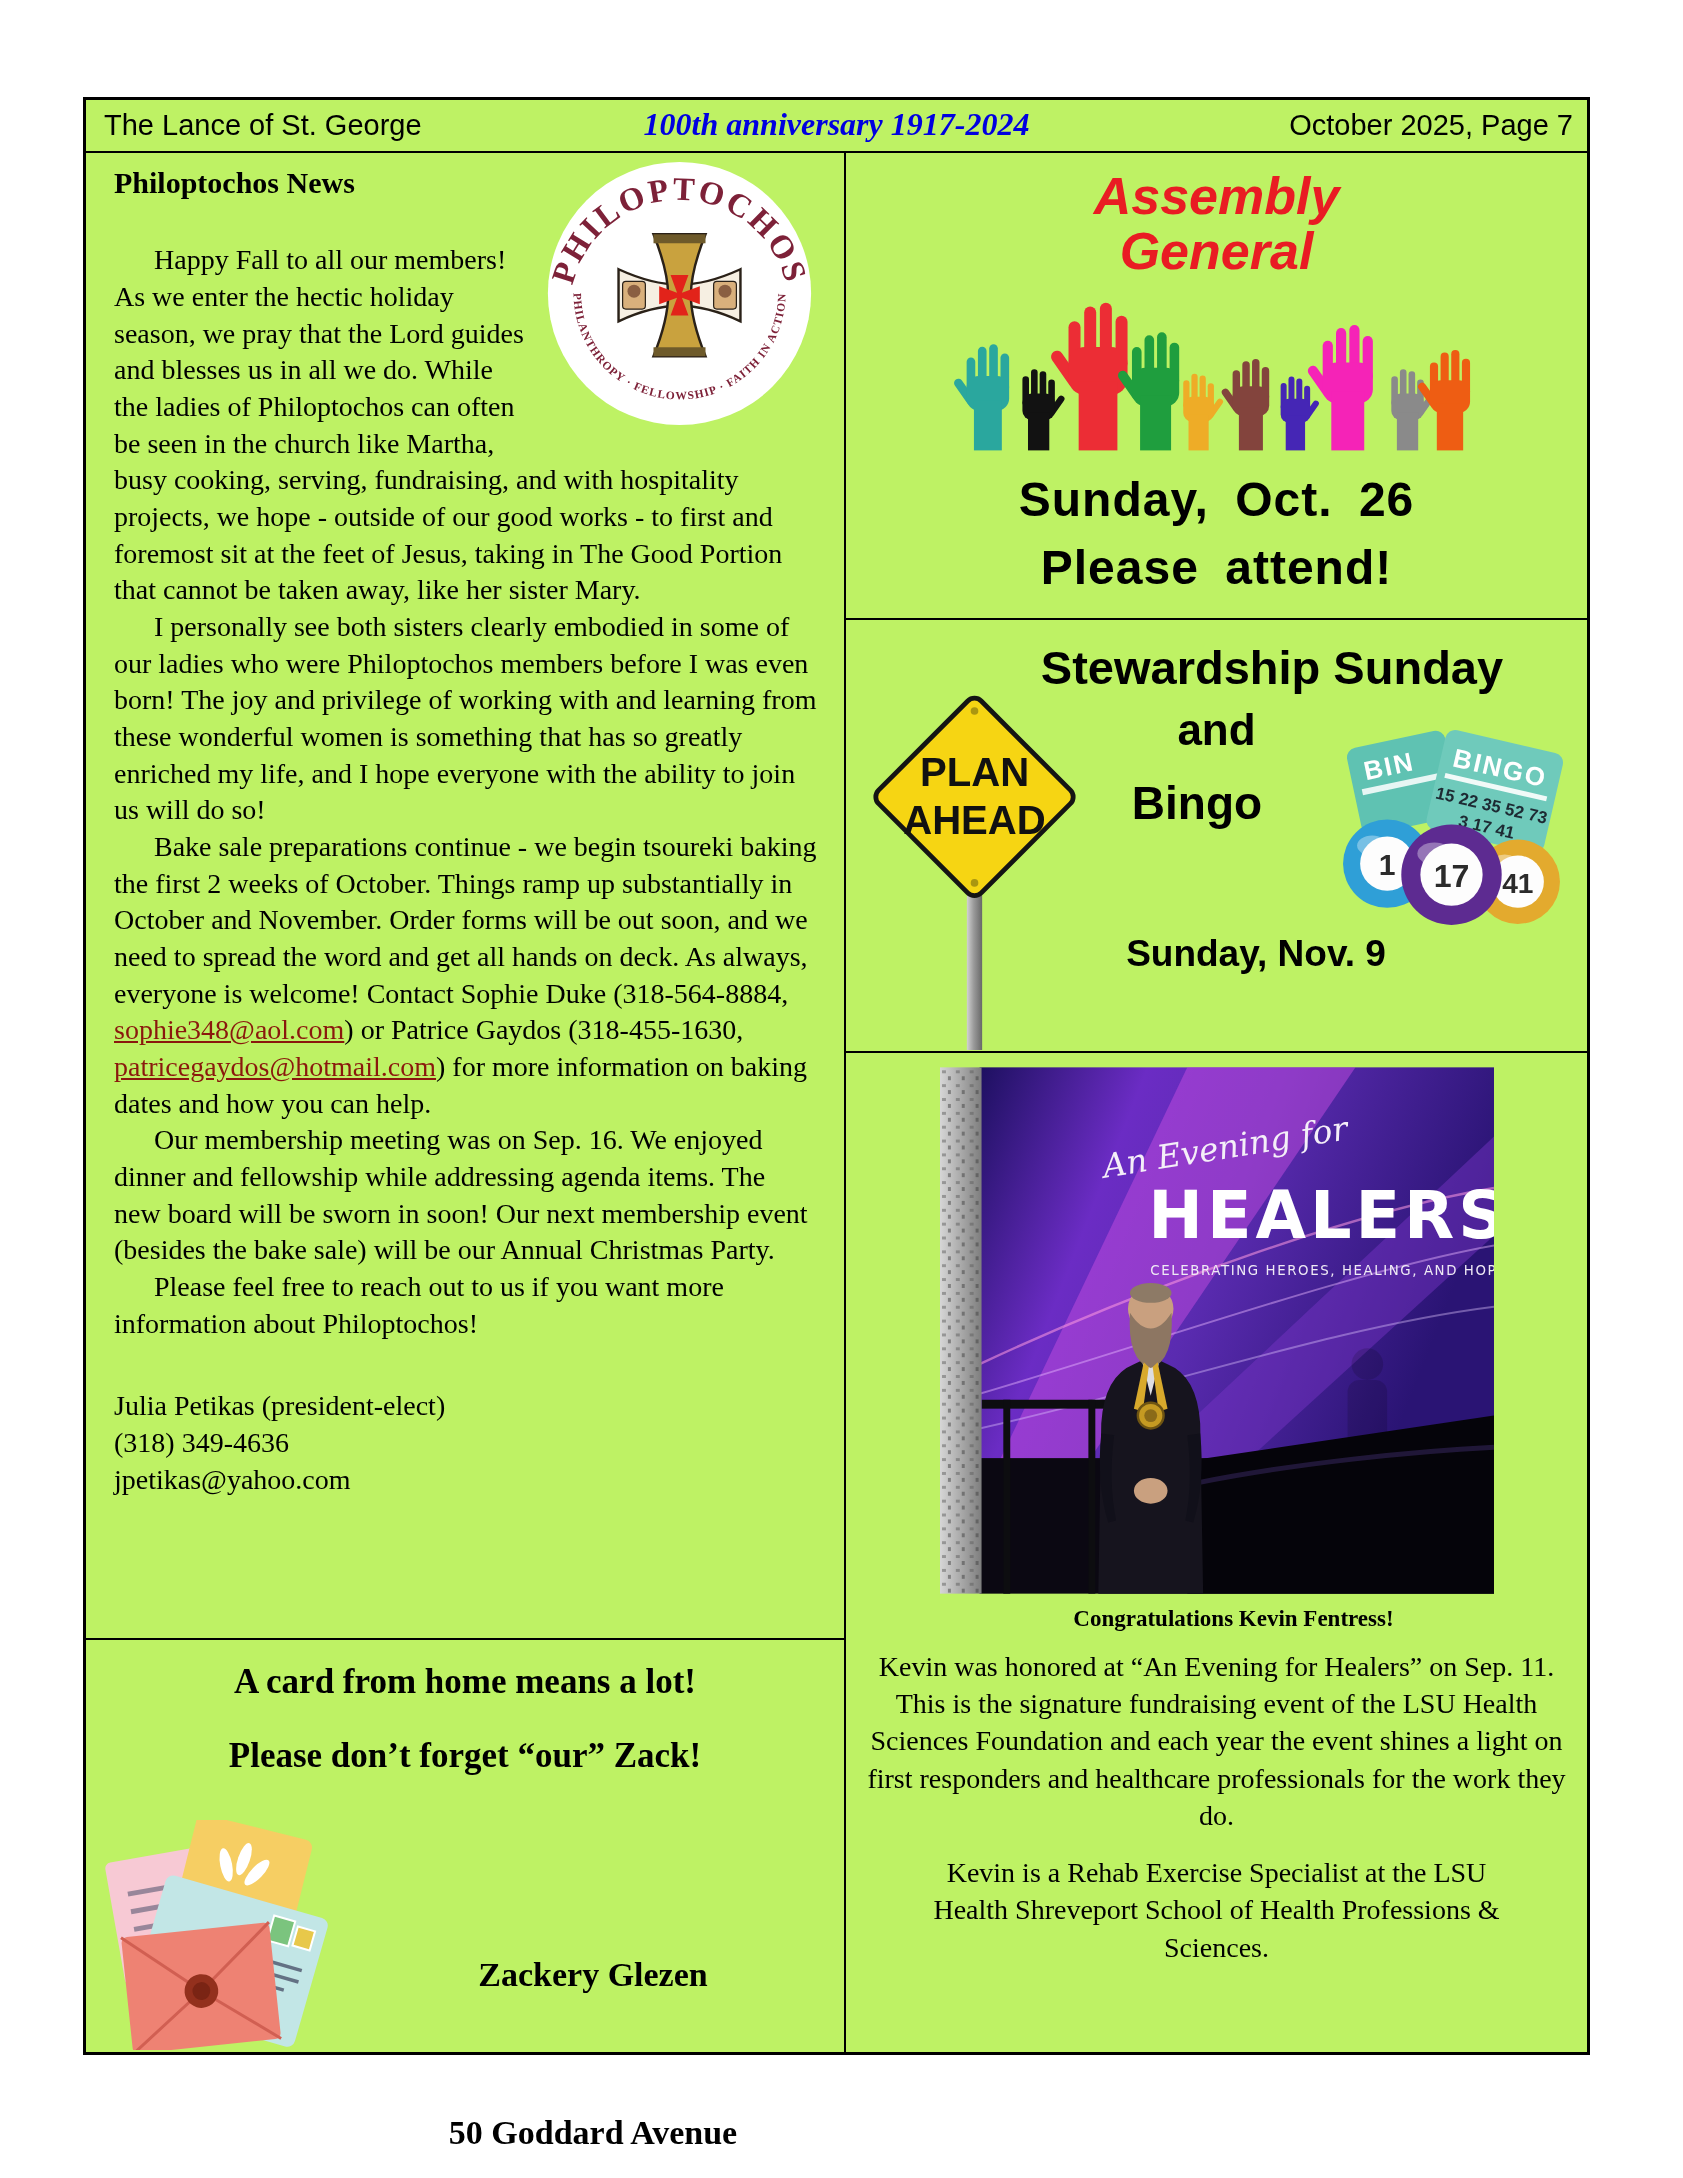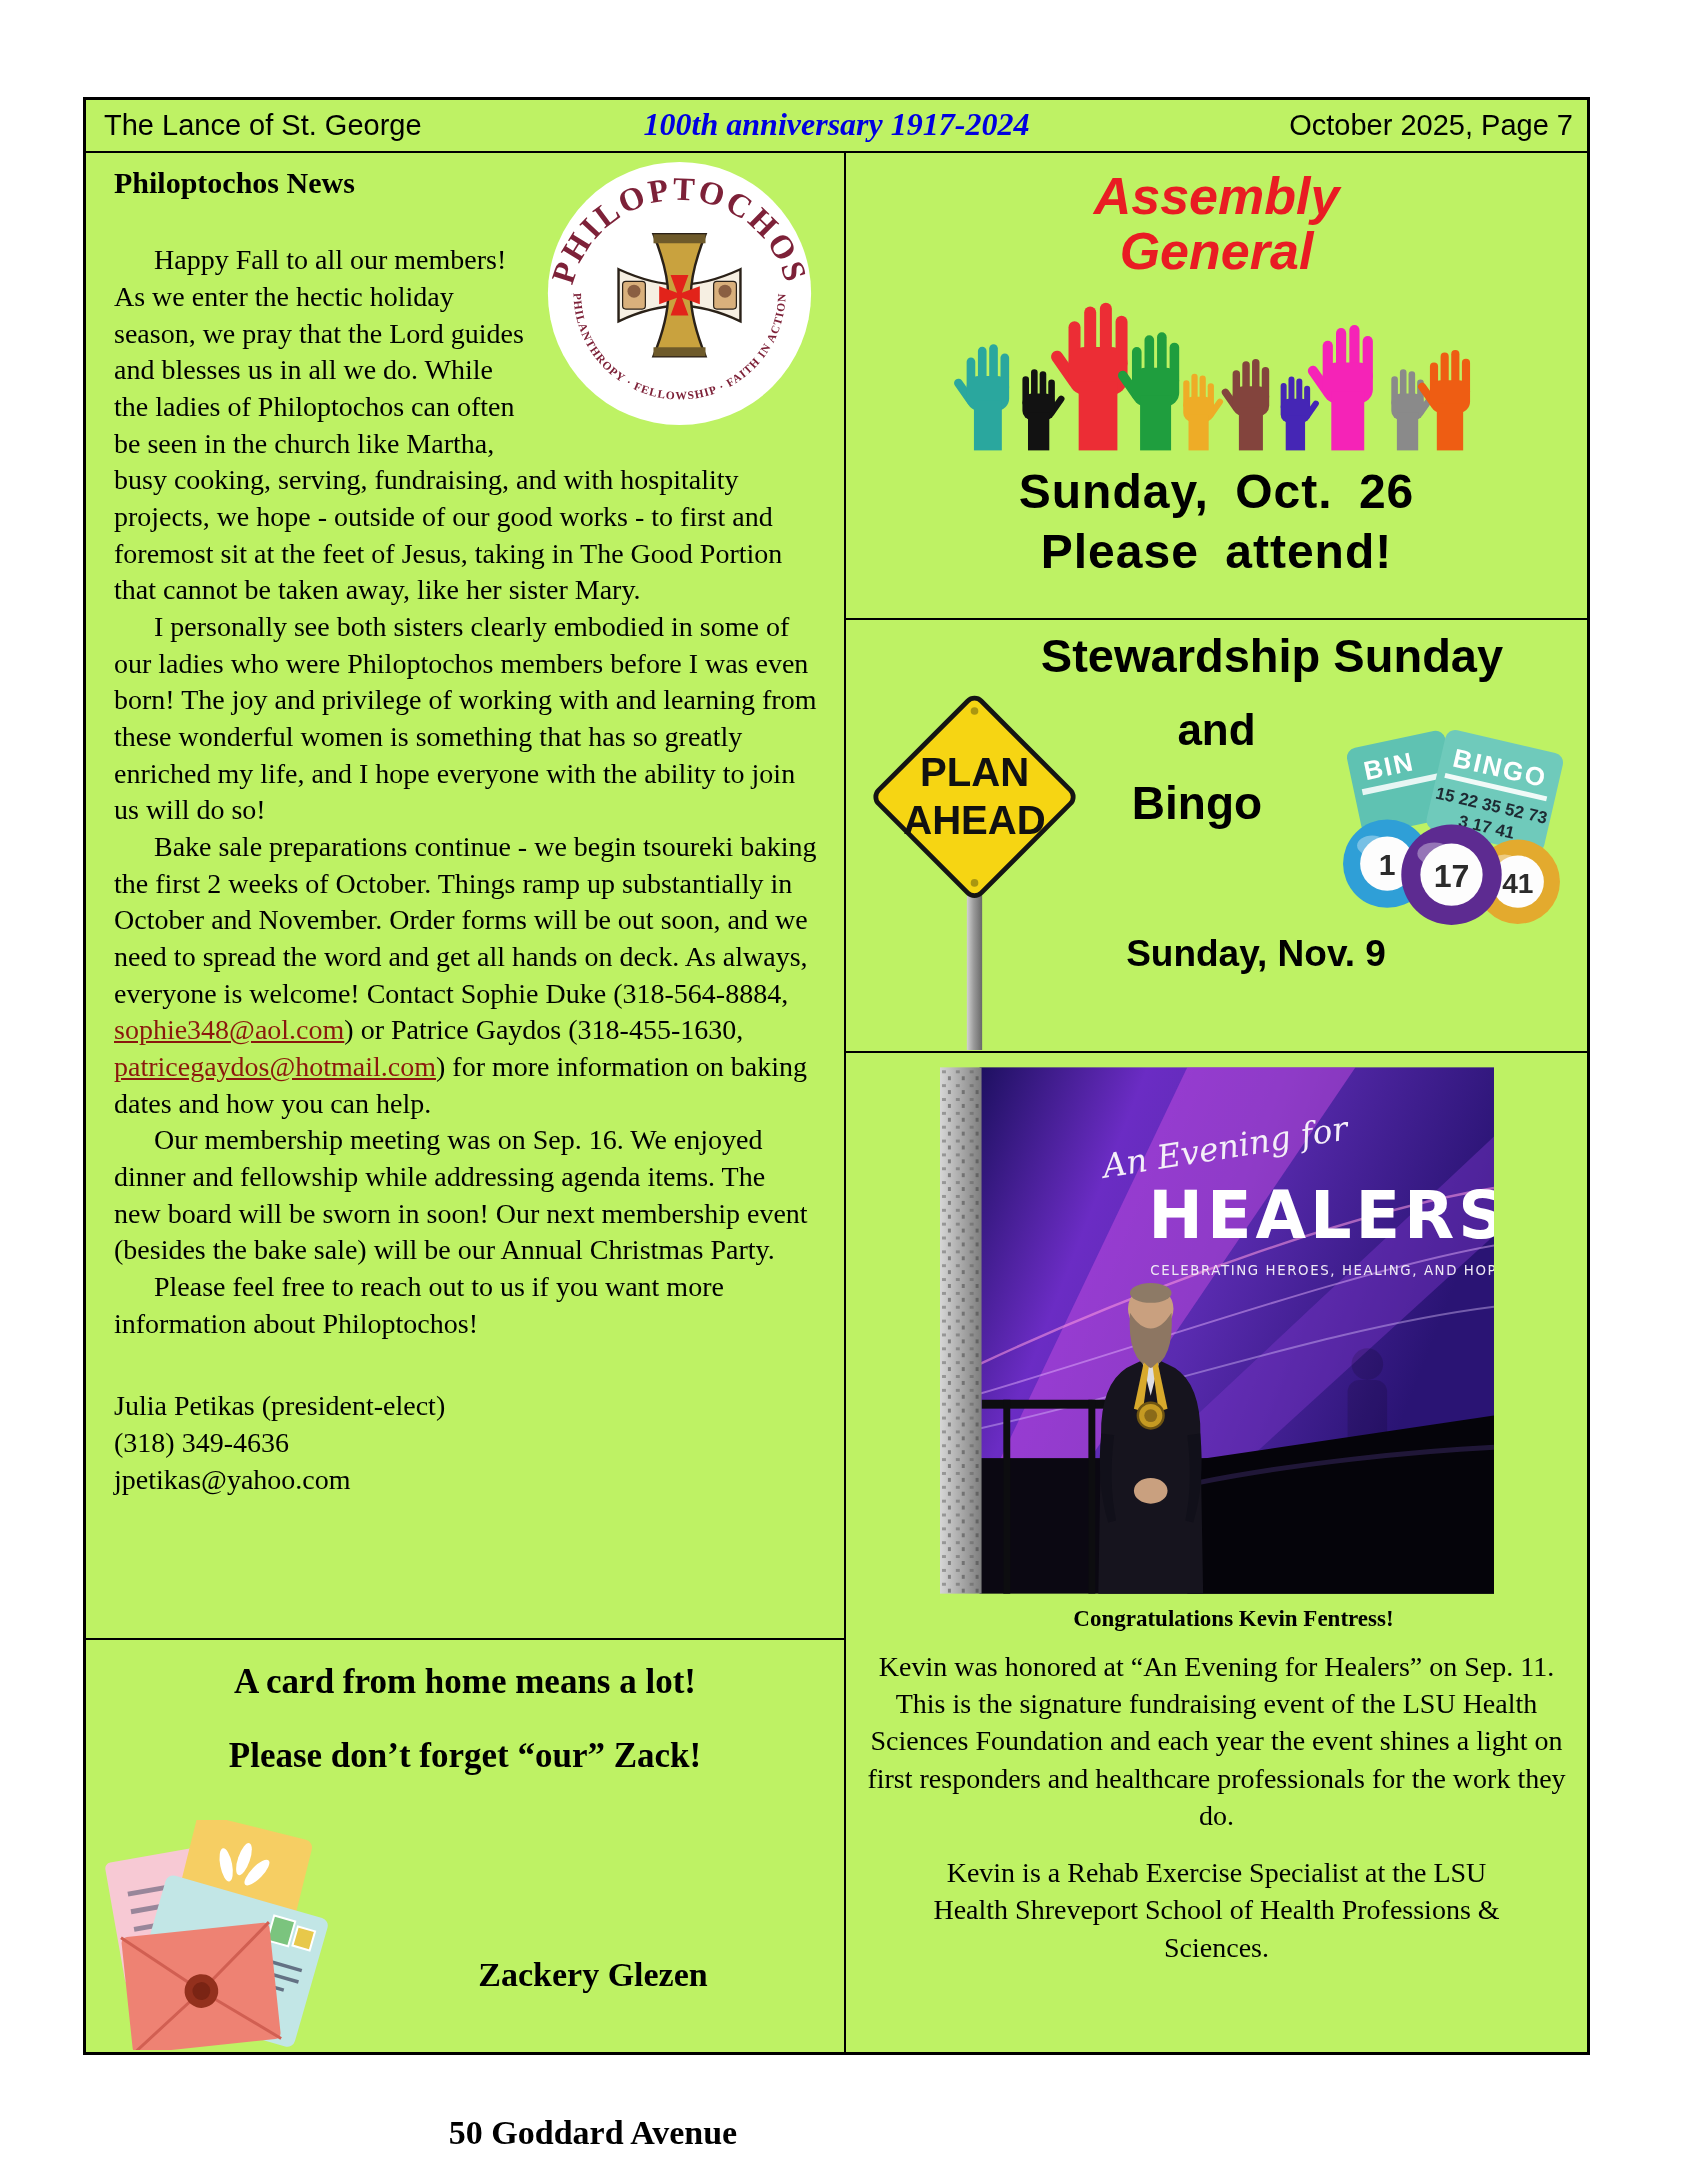--- a/index.html
+++ b/index.html
@@ -38,25 +38,25 @@
   .env-svg{position:absolute;left:16px;top:180px;width:233px;height:230px;}
   .addr{position:absolute;left:289px;top:204px;width:436px;text-align:center;
         font-weight:bold;font-size:34px;line-height:1.55;white-space:pre-wrap;}
   .addr p{margin:0;}
   
   .ga{height:467px;box-sizing:border-box;border-bottom:2px solid #000;
       text-align:center;font-family:"Liberation Sans",sans-serif;overflow:hidden;}
   .ga-title{color:#e91c23;font-weight:bold;font-style:italic;font-size:52px;
             line-height:1.06;margin-top:16px;}
   .hands-svg{width:574px;height:166px;margin-top:10px;}
-  .ga-date{font-weight:bold;font-size:48px;margin:5px;word-spacing:12px;letter-spacing:1px;}
+  .ga-date{font-weight:bold;font-size:48px;margin:13px;word-spacing:12px;letter-spacing:1px;}
   
   .stew{height:433px;box-sizing:border-box;border-bottom:2px solid #000;
         position:relative;font-family:"Liberation Sans",sans-serif;overflow:hidden;}
-  .st1{position:absolute;top:8px;left:117px;right:6px;text-align:center;
+  .st1{position:absolute;top:20px;left:117px;right:6px;text-align:center;
        font-size:47px;font-weight:bold;margin:0;}
   .st2{position:absolute;top:85px;left:119px;right:119px;text-align:center;
        font-size:44px;font-weight:bold;margin:0;}
   .st3{position:absolute;top:156px;left:119px;right:158px;text-align:center;
        font-size:46px;font-weight:bold;margin:0;}
   .stdate{position:absolute;top:313px;left:129px;right:50px;text-align:center;
           font-size:37px;font-weight:bold;margin:0;}
   .sign-svg{position:absolute;left:4px;top:48px;width:249px;height:382px;}
   .bingo-svg{position:absolute;right:22px;top:91px;width:226px;height:236px;}
   

